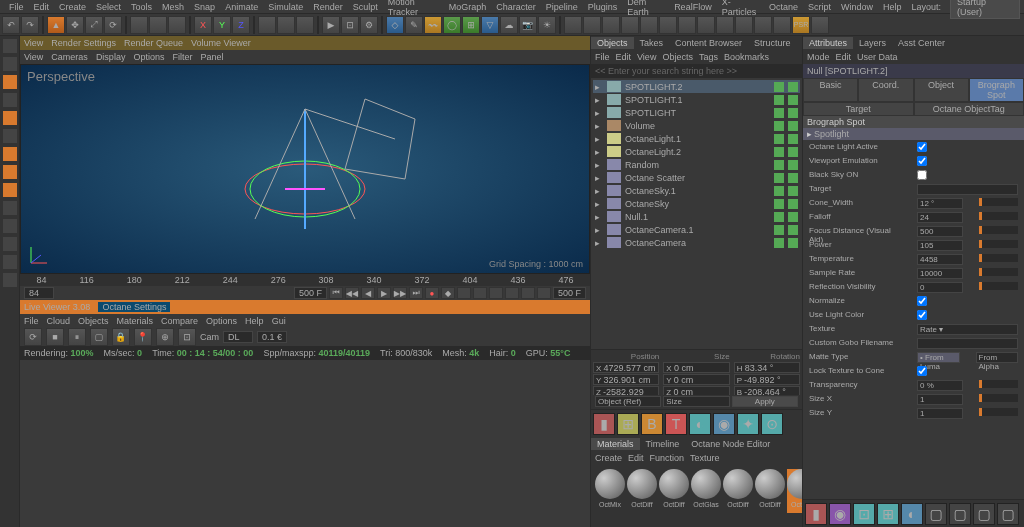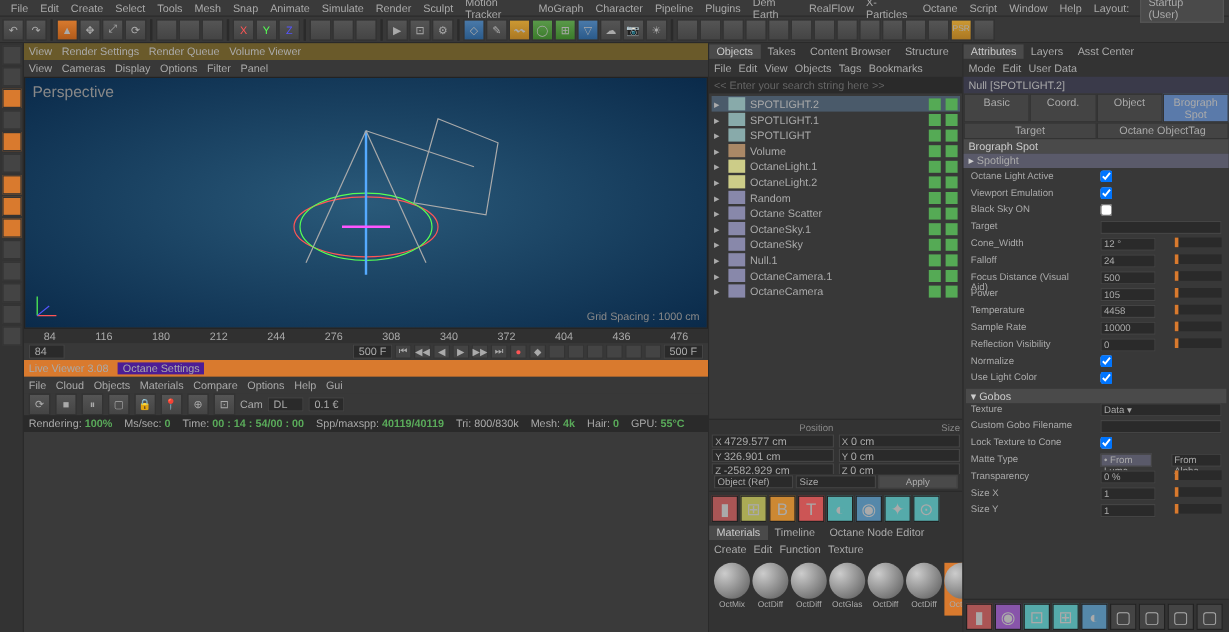--- a/index.html
+++ b/index.html
@@ -252,21 +252,21 @@
 <span class="pbtn"></span>
 <span class="pbtn"></span>
 <span class="pbtn"></span>
 <span class="pbtn"></span>
 <span class="pbtn"></span>
 <span class="tl-fld">500 F</span>
 </div>
 </div>
 <div class="lv-hdr">
 <span>Live Viewer 3.08</span>
-<span style="background:#4c1d95;padding:0 4px">Octane Settings</span>
+<span style="background:#0c4a6e;padding:0 4px">Octane Settings</span>
 </div>
 <div class="lv-menu">
 <span>File</span>
 <span>Cloud</span>
 <span>Objects</span>
 <span>Materials</span>
 <span>Compare</span>
 <span>Options</span>
 <span>Help</span>
 <span>Gui</span>
@@ -436,20 +436,32 @@
 <div class="coord-row">
             <span class="coord-fld">X <span>0 cm</span></span>
           </div>
 <div class="coord-row">
             <span class="coord-fld">Y <span>0 cm</span></span>
           </div>
 <div class="coord-row">
             <span class="coord-fld">Z <span>0 cm</span></span>
           </div>
 </div>
+<div class="coord-col">
+<label>Rotation</label>
+<div class="coord-row">
+            <span class="coord-fld">H <span>83.34 °</span></span>
+          </div>
+<div class="coord-row">
+            <span class="coord-fld">P <span>-49.892 °</span></span>
+          </div>
+<div class="coord-row">
+            <span class="coord-fld">B <span>-208.464 °</span></span>
+          </div>
+</div>
 </div>
 <div style="height:14px;display:flex;gap:2px;padding:1px 4px;background:#333">
 <span class="coord-fld" style="flex:1">Object (Ref)</span>
 <span class="coord-fld" style="flex:1">Size</span>
 <span class="coord-fld" style="flex:1;text-align:center;background:#4a4a4a">Apply</span>
 </div>
 <div class="bigicons">
 <span class="bigbtn" style="background:#a55">▮</span>
 <span class="bigbtn" style="background:#aa5">⊞</span>
 <span class="bigbtn" style="background:#c83">B</span>
@@ -579,37 +591,36 @@
           <span class="att-slider"></span>
         </div>
         <div class="att-row">
           <label>Normalize</label>
           <input type="checkbox" class="att-chk" checked="" style="">
         </div>
         <div class="att-row">
           <label>Use Light Color</label>
           <input type="checkbox" class="att-chk" checked="" style="">
         </div>
-        <div class="att-sec">▾ Gobos</div>
         <div class="att-row">
           <label>Texture</label>
-          <span class="att-fld">Data ▾</span>
+          <span class="att-fld">Rate ▾</span>
         </div>
         <div class="att-row">
           <label>Custom Gobo Filename</label>
           <span class="att-fld"></span>
-        </div>
-        <div class="att-row">
-          <label>Lock Texture to Cone</label>
-          <input type="checkbox" class="att-chk" checked="" style="">
         </div>
         <div class="att-row">
           <label>Matte Type</label>
           <span class="att-fld" style="background:#5a5a6a">• From Luma</span>
           <span class="att-fld">From Alpha</span>
+        </div>
+        <div class="att-row">
+          <label>Lock Texture to Cone</label>
+          <input type="checkbox" class="att-chk" checked="" style="">
         </div>
         <div class="att-row">
           <label>Transparency</label>
           <span class="att-fld" style="width:40px">0 %</span>
           <span class="att-slider"></span>
         </div>
         <div class="att-row">
           <label>Size X</label>
           <span class="att-fld" style="width:40px">1</span>
           <span class="att-slider"></span>

